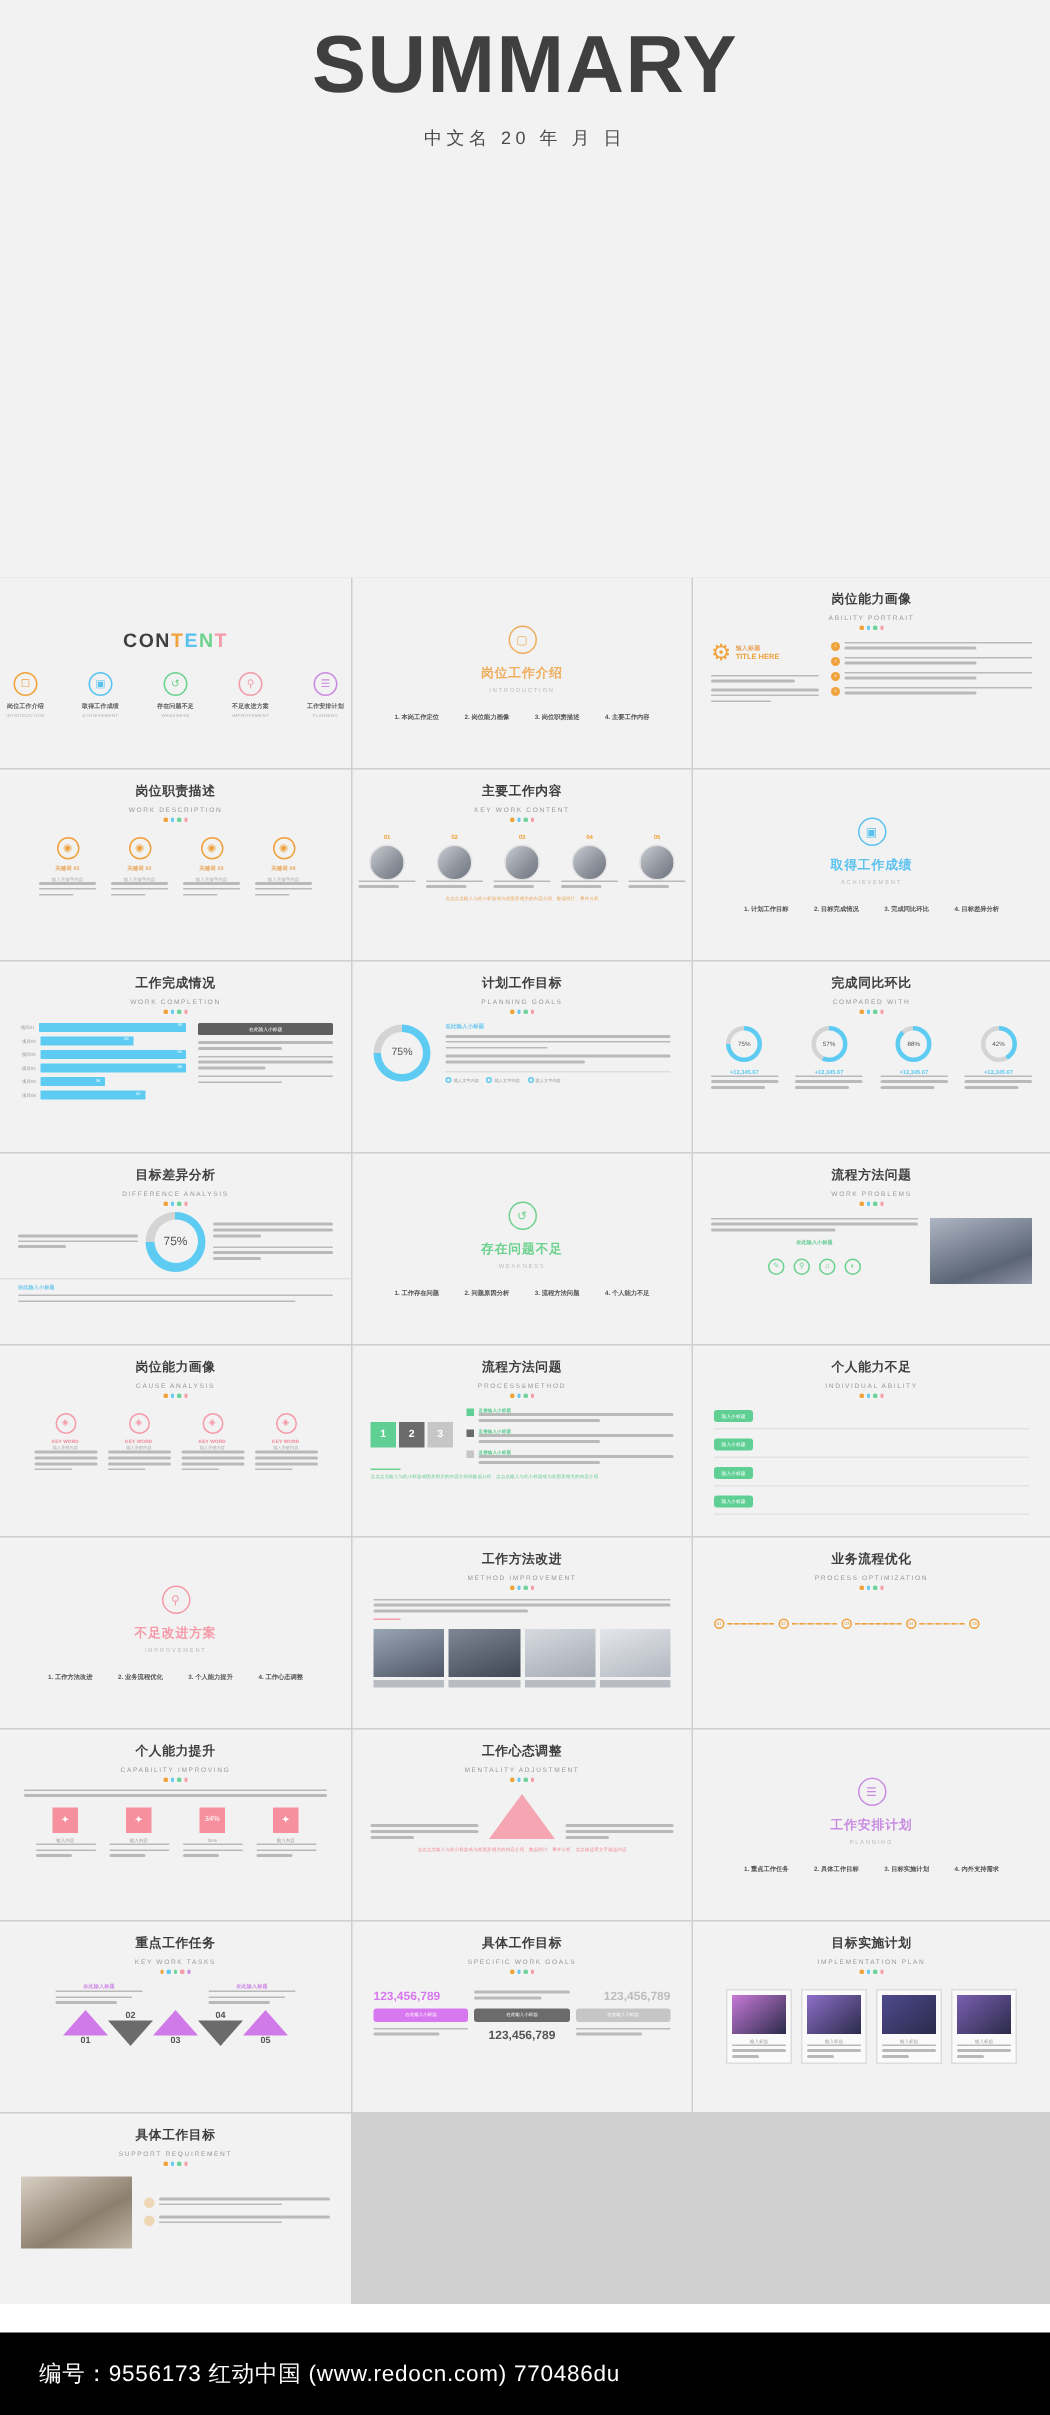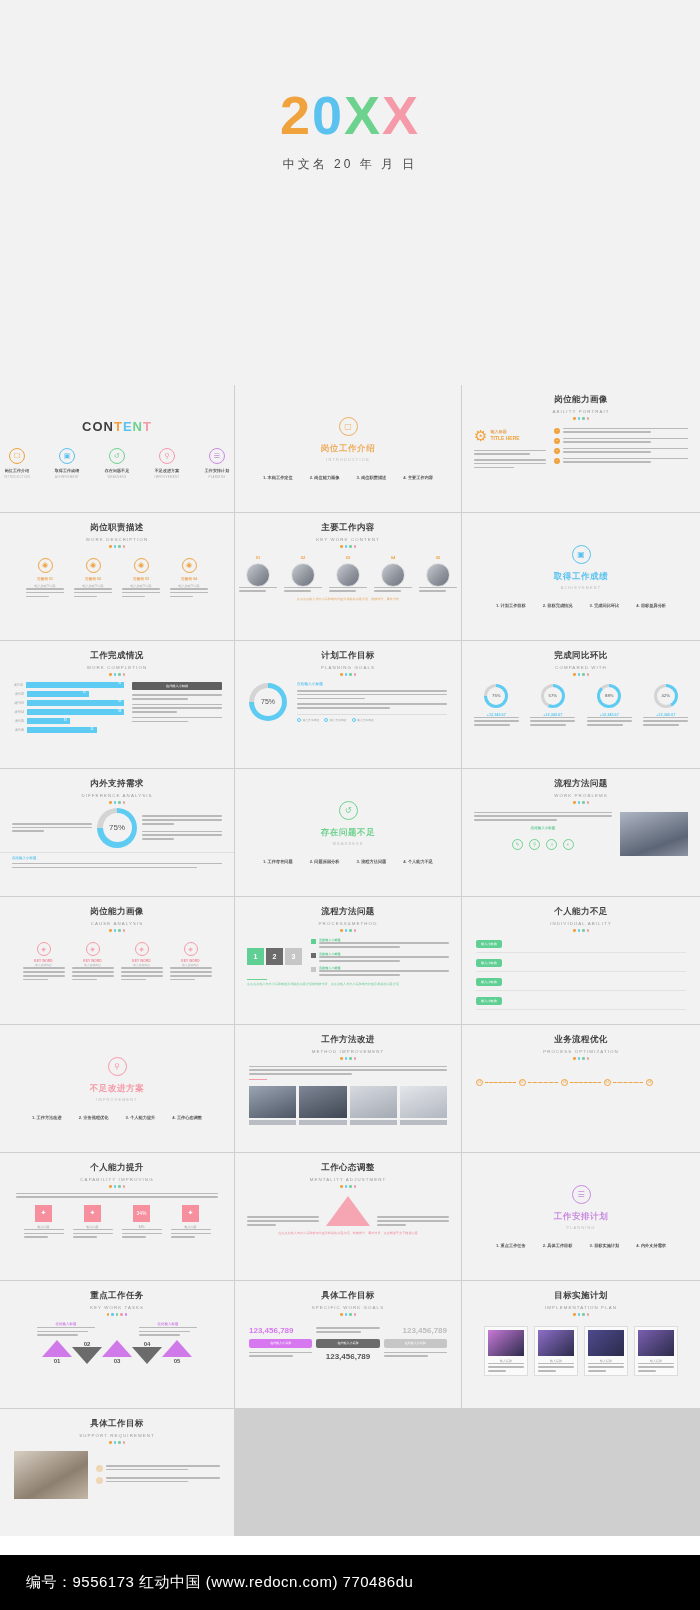--- a/index.html
+++ b/index.html
@@ -93,21 +93,21 @@
   
   .footer{ position:absolute; bottom:0; left:0; width:700px; height:55px; background:#000;
            display:flex; align-items:center; }
   .footer-txt{ color:#fff; font-size:15px; margin-left:26px; letter-spacing:.5px;
                font-family:"Liberation Sans",sans-serif; }
 </style>
 </head>
 <body>
 
 <div class="hero">
-  <div class="hero-year"><span style="color:#f0a23c">2</span><span style="color:#5bc2ef">0</span><span style="color:#6ed28f">X</span><span style="color:#f59aa8">X</span></div>
+  <div class="hero-title">SUMMARY</div>
   <div class="hero-meta">中文名  20 年 月 日</div>
 </div>
 
 <div class="grid">
 
   <div class="cell">
     <div class="content-word"><span style="color:#3f3f3f">C</span><span style="color:#3f3f3f">O</span><span style="color:#3f3f3f">N</span><span style="color:#f0a23c">T</span><span style="color:#5bc2ef">E</span><span style="color:#6ed28f">N</span><span style="color:#f59aa8">T</span></div>
     <div class="cc-row" id="content-items">
         <div class="cc">
           <div class="ring" style="border-color:#f0a23c;color:#f0a23c">☐</div>
@@ -490,21 +490,21 @@
           <span class="para">
             <span class="ln" style="width:100%"></span>
             <span class="ln" style="width:100%"></span>
             <span class="ln" style="width:80%"></span>
           </span>
         </div>
       </div>
   </div>
 
   <div class="cell">
-    <div class="s-title">内外支持需求</div>
+    <div class="s-title">目标差异分析</div>
     <div class="s-sub">DIFFERENCE ANALYSIS</div>
     <div class="dots">
         <i class="d1"></i>
         <i class="d2"></i>
         <i class="d3"></i>
         <i class="d4"></i>
       </div>
     <div style="display:flex;align-items:center;gap:5px;padding:4px 12px 0;">
       <div class="para" style="flex:1">
           <span class="ln" style="width:100%"></span>

